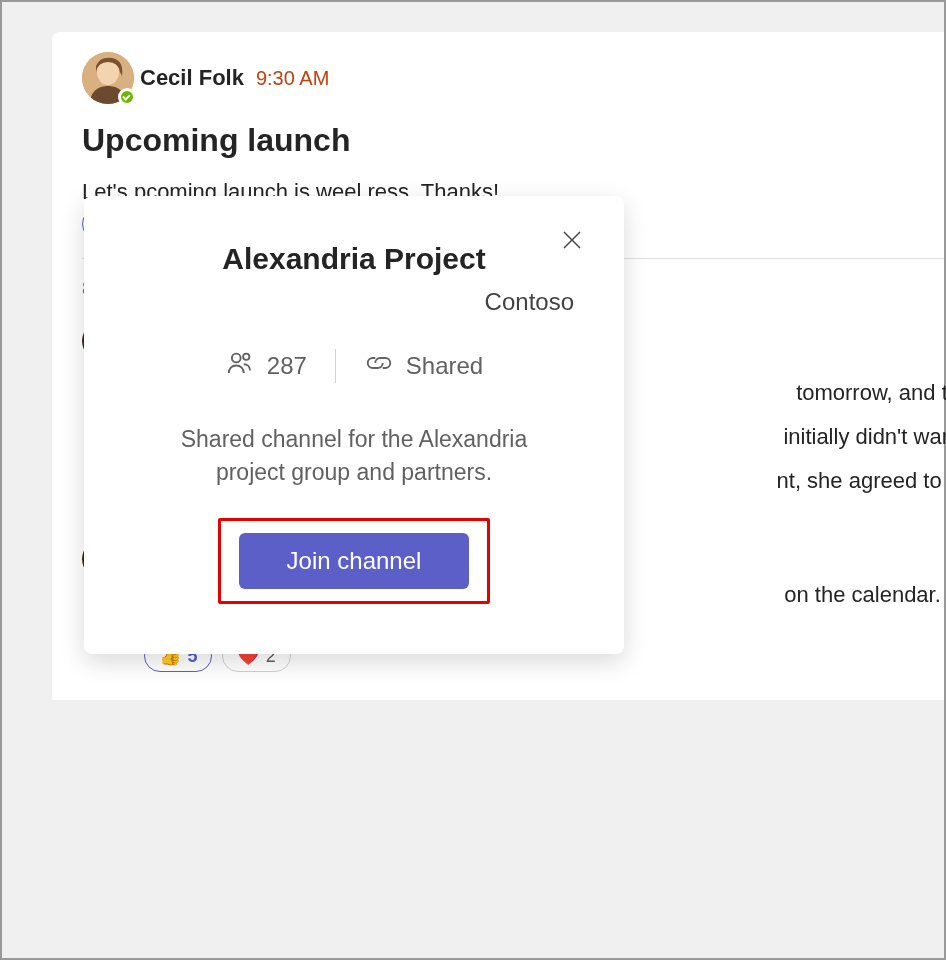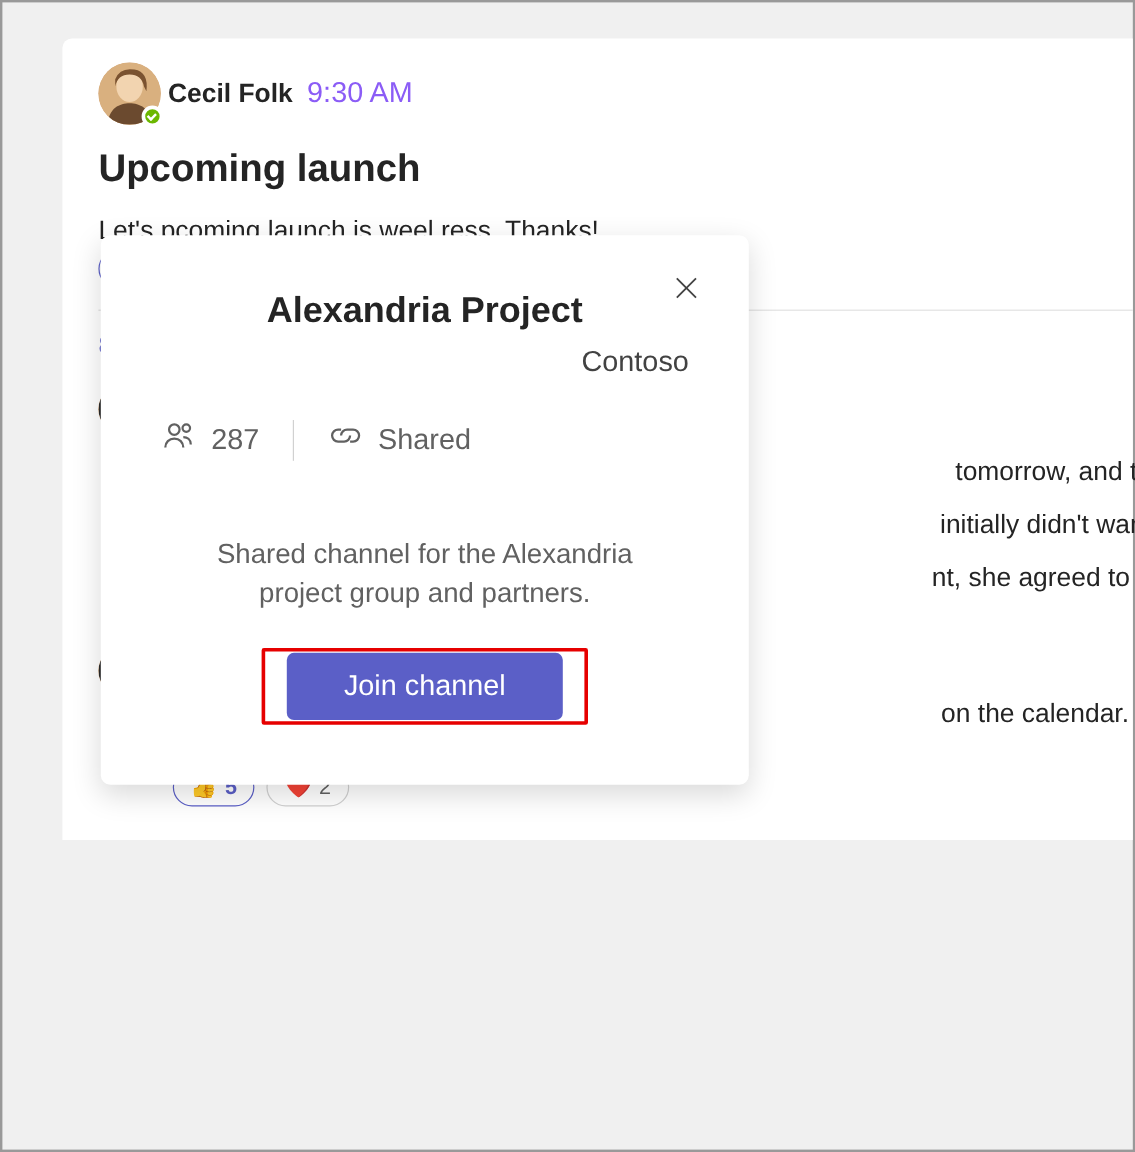--- a/index.html
+++ b/index.html
@@ -7,21 +7,21 @@
   .frame { width: 946px; height: 960px; border: 2px solid #999; background: #f0f0f0; position: relative; }
   .chat-container { padding: 30px 0 0 50px; }
   .post { background: #fff; border-radius: 8px 0 0 0; padding: 20px 0 10px 30px; margin: 0; }
   .post-header { display: flex; align-items: center; gap: 6px; margin-bottom: 18px; }
   .avatar-wrap { position: relative; width: 52px; height: 52px; }
   .avatar { width: 52px; height: 52px; border-radius: 50%; background: #d4a574; overflow: hidden; }
   .avatar svg { width: 100%; height: 100%; }
   .presence { position: absolute; bottom: -2px; right: -2px; width: 18px; height: 18px; border-radius: 50%; background: #6bb700; border: 3px solid #fff; }
   .presence::after { content: ''; position: absolute; top: 3px; left: 2px; width: 5px; height: 3px; border-left: 2px solid #fff; border-bottom: 2px solid #fff; transform: rotate(-45deg); }
   .author { font-size: 22px; font-weight: 700; color: #242424; }
-  .timestamp { font-size: 24px; color: #8b5cf6; margin-left: 6px; }
+  .timestamp { font-size: 20px; color: #c2410c; margin-left: 6px; }
   .post-title { font-size: 32px; font-weight: 700; color: #242424; margin-bottom: 16px; }
   .post-body { font-size: 22px; color: #242424; line-height: 1.5; }
   .reactions-row { display: flex; gap: 10px; margin-bottom: 18px; }
   .reaction-pill { display: inline-flex; align-items: center; gap: 6px; padding: 4px 14px; border-radius: 20px; border: 1.5px solid #5b5fc7; background: #fff; font-size: 18px; cursor: pointer; }
   .reaction-pill.neutral { border-color: #d1d1d1; }
   .reaction-count { font-weight: 600; color: #5b5fc7; }
   .reaction-count.neutral { color: #616161; font-weight: 400; }
   .divider { border-top: 1px solid #e1e1e1; margin: 0 0 18px 0; }
   .replies-label { font-size: 20px; color: #5b5fc7; margin-bottom: 20px; }
   .reply { display: flex; gap: 16px; margin-bottom: 24px; }
@@ -29,27 +29,27 @@
   .reply .avatar { width: 42px; height: 42px; }
   .reply .presence { width: 14px; height: 14px; border-width: 2px; }
   .reply-body { font-size: 22px; color: #242424; line-height: 1.55; padding-top: 56px; }
   .reply-body.second { padding-top: 40px; }
 
   
   .popover { position: absolute; top: 194px; left: 82px; width: 540px; background: #fff; border-radius: 8px; box-shadow: 0 8px 24px rgba(0,0,0,0.15); padding: 40px 50px 50px 50px; z-index: 10; }
   .popover-close { position: absolute; top: 28px; right: 36px; width: 32px; height: 32px; cursor: pointer; display: flex; align-items: center; justify-content: center; color: #424242; font-size: 24px; background: none; border: none; }
   .popover-title { font-size: 30px; font-weight: 700; text-align: center; color: #242424; margin-bottom: 12px; margin-top: 6px; }
   .popover-subtitle { font-size: 24px; text-align: right; color: #424242; margin-bottom: 32px; }
-  .popover-stats { display: flex; align-items: center; gap: 28px; margin-bottom: 60px; color: #616161; font-size: 24px; }
+  .popover-stats { display: flex; align-items: center; justify-content: center; gap: 28px; margin-bottom: 39px; color: #616161; font-size: 24px; }
   .stat-group { display: flex; align-items: center; gap: 12px; }
   .stat-divider { width: 1px; height: 34px; background: #d1d1d1; }
   .icon-people svg, .icon-shared svg { width: 30px; height: 30px; stroke: #616161; }
   .popover-desc { font-size: 23px; text-align: center; color: #616161; line-height: 1.45; margin-bottom: 28px; padding: 0 20px; }
   .join-wrap { display: flex; justify-content: center; }
-  .highlight-box { border: 3px solid #e60000; padding: 1px 18px; border-radius: 2px; }
+  .highlight-box { border: 3px solid #e60000; padding: 12px 18px; border-radius: 2px; }
   .join-button { background: #5b5fc7; color: #fff; font-size: 24px; font-weight: 400; padding: 14px 48px; border: none; border-radius: 6px; cursor: pointer; }
 </style>
 </head>
 <body>
 
 <div class="frame">
   <div class="chat-container">
     <div class="post">
 
       <div class="post-header">

